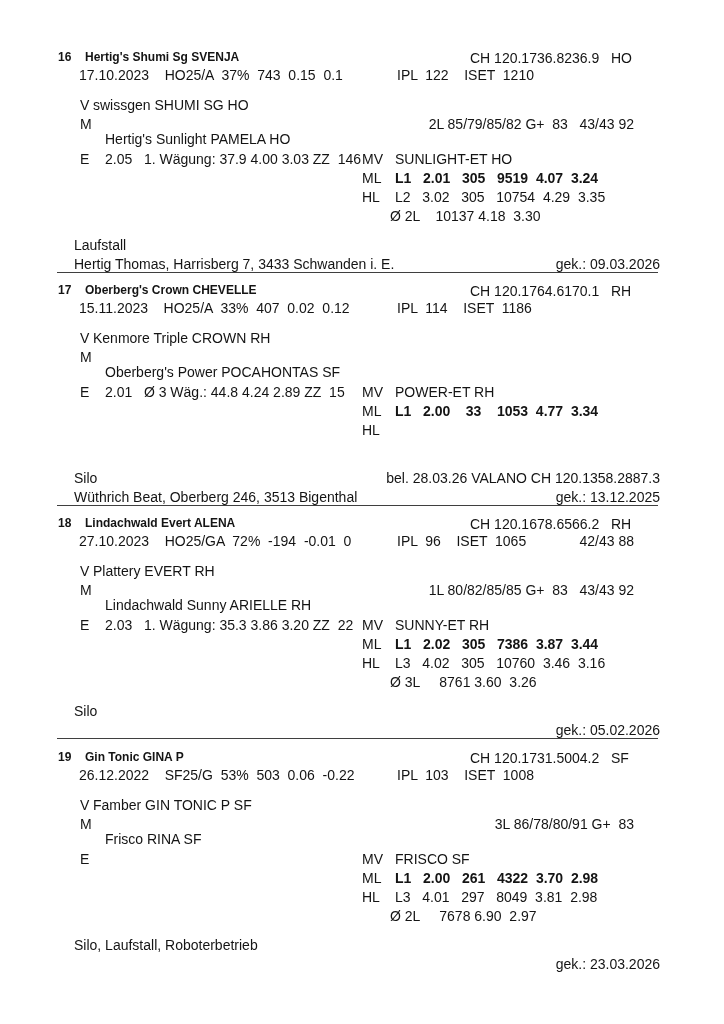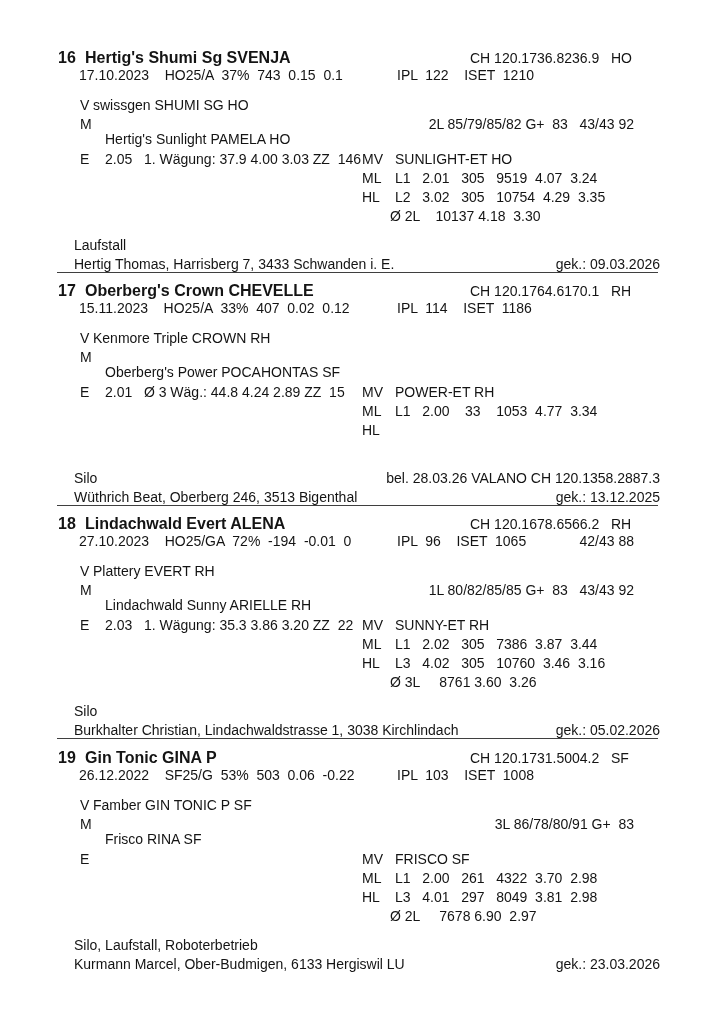--- a/index.html
+++ b/index.html
@@ -8,39 +8,39 @@
     width:724px; height:1024px;
     margin:0 auto;
     background:#ffffff;
     font-family:"Liberation Sans", sans-serif;
     font-size:14px;
     color:#141414;
     overflow:hidden;
   }
   .entry { position:absolute; left:0; width:724px; height:233px; }
   .t { position:absolute; white-space:pre; line-height:15px; }
-  .bold { font-weight:bold; font-size:16px; }
+  .bold { font-weight:bold; font-size:12px; }
   .num   { left:58px; }
   .name  { left:85px; }
   .ch    { left:470px; top:1px; }
   .info  { left:79px; top:18px; }
   .ipl   { left:397px; top:18px; }
   .rating-right { right:90px; text-align:right; }
   .top-info { top:18px; }
   .lbl-v { left:80px; top:48px; }
   .txt-v { left:93px; top:48px; }
   .lbl-m { left:80px; top:67px; }
   .txt-m { left:105px; top:82px; }
   .rat-m { top:67px; }
   .lbl-e { left:80px; top:102px; }
   .txt-e { left:105px; top:102px; }
   .lbl-mv { left:362px; top:102px; }
   .txt-mv { left:395px; top:102px; }
   .lbl-ml { left:362px; top:121px; }
-  .txt-ml { left:395px; top:121px; }
+  .txt-ml { left:395px; top:121px;font-weight:bold; }
   .lbl-hl { left:362px; top:140px; }
   .txt-hl { left:395px; top:140px; }
   .txt-avg { left:390px; top:159px; }
   .stall { left:74px; top:188px; }
   .stall-note { right:64px; top:188px; text-align:right; }
   .owner { left:74px; top:207px; }
   .gek   { right:64px; top:207px; text-align:right; }
   .divider {
     position:absolute; top:222px; left:57px; width:601px; height:0;
     border-top:1.5px solid #3f3f3f;
@@ -123,21 +123,20 @@
     <span class="t txt-e">2.03   1. Wägung: 35.3 3.86 3.20 ZZ  22</span>
     <span class="t lbl-mv">MV</span>
     <span class="t txt-mv">SUNNY-ET RH</span>
     <span class="t lbl-ml">ML</span>
     <span class="t txt-ml">L1   2.02   305   7386  3.87  3.44</span>
     <span class="t lbl-hl">HL</span>
     <span class="t txt-hl">L3   4.02   305   10760  3.46  3.16</span>
     <span class="t txt-avg">Ø 3L     8761 3.60  3.26</span>
     <span class="t stall">Silo</span>
     <span class="t stall-note"></span>
-    <span class="t owner">Burkhalter Christian, Lindachwaldstrasse 1, 3038 Kirchlindach</span>
     <span class="t gek">gek.: 05.02.2026</span>
     <div class="divider"></div>
   </section>
 
   <section class="entry" style="top:750px">
     <span class="t num bold">19</span>
     <span class="t name bold">Gin Tonic GINA P</span>
     <span class="t ch">CH 120.1731.5004.2   SF</span>
     <span class="t info">26.12.2022    SF25/G  53%  503  0.06  -0.22</span>
     <span class="t ipl">IPL  103    ISET  1008</span>
@@ -149,17 +148,16 @@
     <span class="t rating-right rat-m">3L 86/78/80/91 G+  83</span>
     <span class="t lbl-e">E</span>
     <span class="t lbl-mv">MV</span>
     <span class="t txt-mv">FRISCO SF</span>
     <span class="t lbl-ml">ML</span>
     <span class="t txt-ml">L1   2.00   261   4322  3.70  2.98</span>
     <span class="t lbl-hl">HL</span>
     <span class="t txt-hl">L3   4.01   297   8049  3.81  2.98</span>
     <span class="t txt-avg">Ø 2L     7678 6.90  2.97</span>
     <span class="t stall">Silo, Laufstall, Roboterbetrieb</span>
-    <span class="t owner">Kurmann Marcel, Ober-Budmigen, 6133 Hergiswil LU</span>
     <span class="t gek">gek.: 23.03.2026</span>
   </section>
 
 </div>
 
 </body></html>

